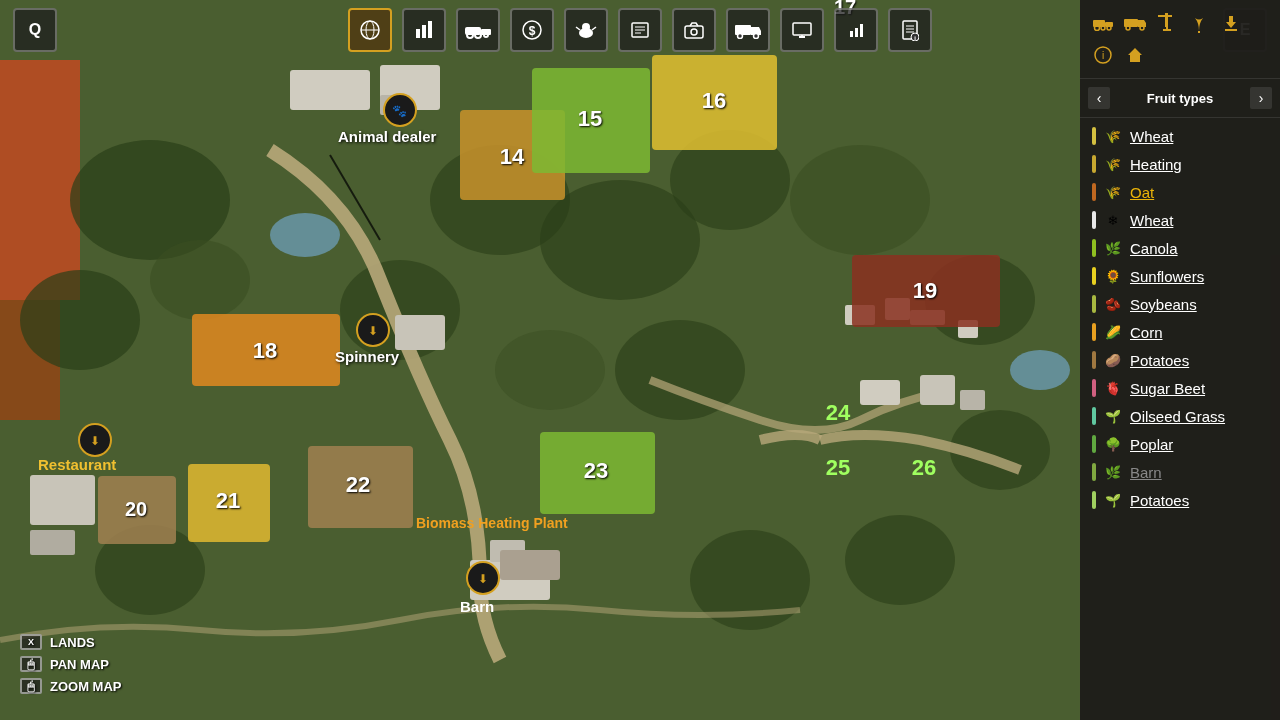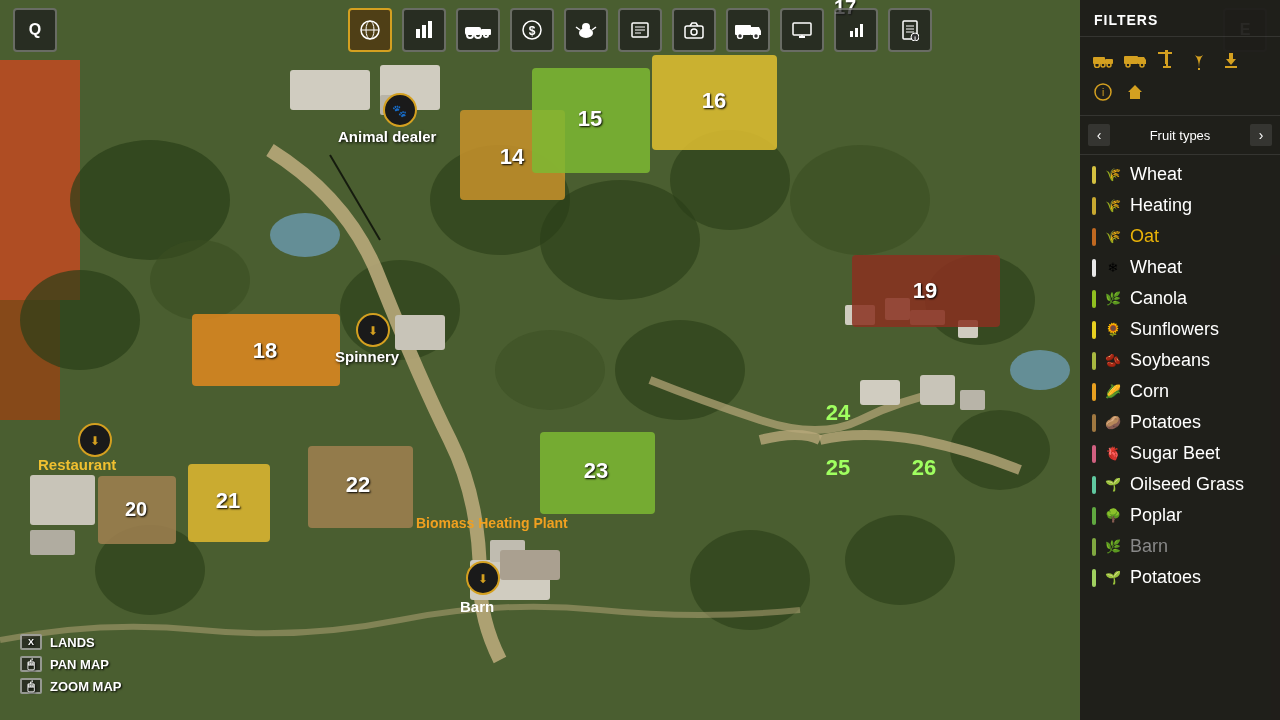--- a/index.html
+++ b/index.html
@@ -165,21 +165,21 @@
       justify-content: center;
       font-size: 14px;
       border-radius: 2px;
     }
 
     #fruit-type-label {
       flex: 1;
       text-align: center;
       color: white;
       font-size: 13px;
-      font-weight: normal;
+      font-weight: bold;
     }
 
     #fruit-list {
       flex: 1;
       overflow-y: auto;
       padding: 4px 0;
     }
 
     .fruit-item {
       display: flex;
@@ -200,21 +200,22 @@
       width: 18px;
       height: 18px;
       display: flex;
       align-items: center;
       justify-content: center;
       flex-shrink: 0;
     }
 
     .fruit-name {
       color: white;
-      font-size: 18px;
+      font-size: 15px;
+      text-decoration: underline;
     }
 
     .fruit-name.highlighted {
       color: #eab308;
     }
 
     .fruit-name.dimmed {
       color: #888;
     }
   </style>
@@ -438,21 +439,20 @@
       <span>PAN MAP</span>
     </div>
     <div class="legend-item">
       <div class="legend-key" style="font-size:12px;">🖱</div>
       <span>ZOOM MAP</span>
     </div>
   </div>
 </div>
 
 <div id="filters-panel">
-  <div id="filters-header">FILTERS</div>
 
   <div id="filters-icons">
     <div class="filter-icon-btn">
       <svg width="20" height="16" viewBox="0 0 20 16" fill="#d4a020">
         <rect x="0" y="5" width="12" height="7" rx="1"></rect>
         <circle cx="4" cy="13" r="2.5" fill="none" stroke="#d4a020" stroke-width="1.5"></circle>
         <circle cx="10" cy="13" r="2" fill="none" stroke="#d4a020" stroke-width="1.5"></circle>
         <rect x="12" y="7" width="8" height="5" rx="1"></rect>
         <circle cx="16" cy="13" r="2" fill="none" stroke="#d4a020" stroke-width="1.5"></circle>
       </svg>

